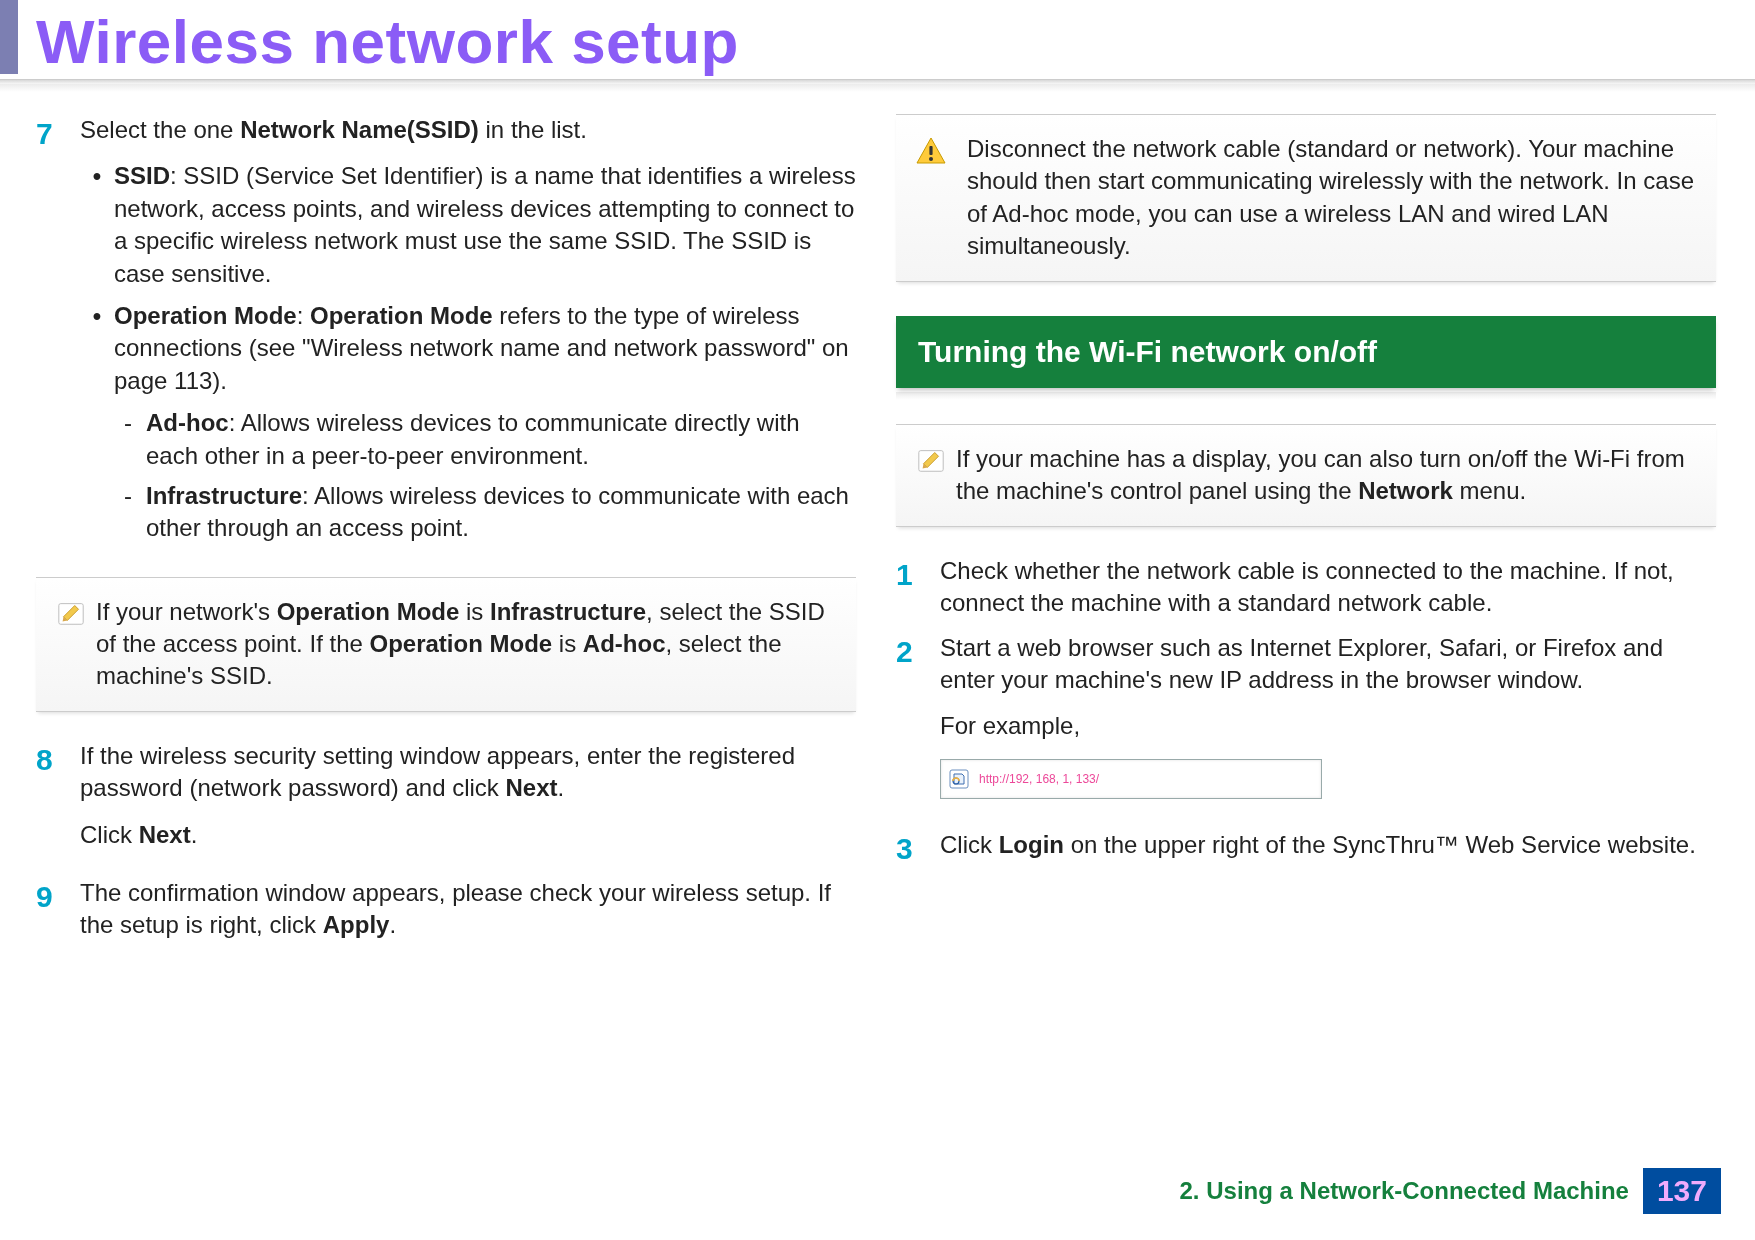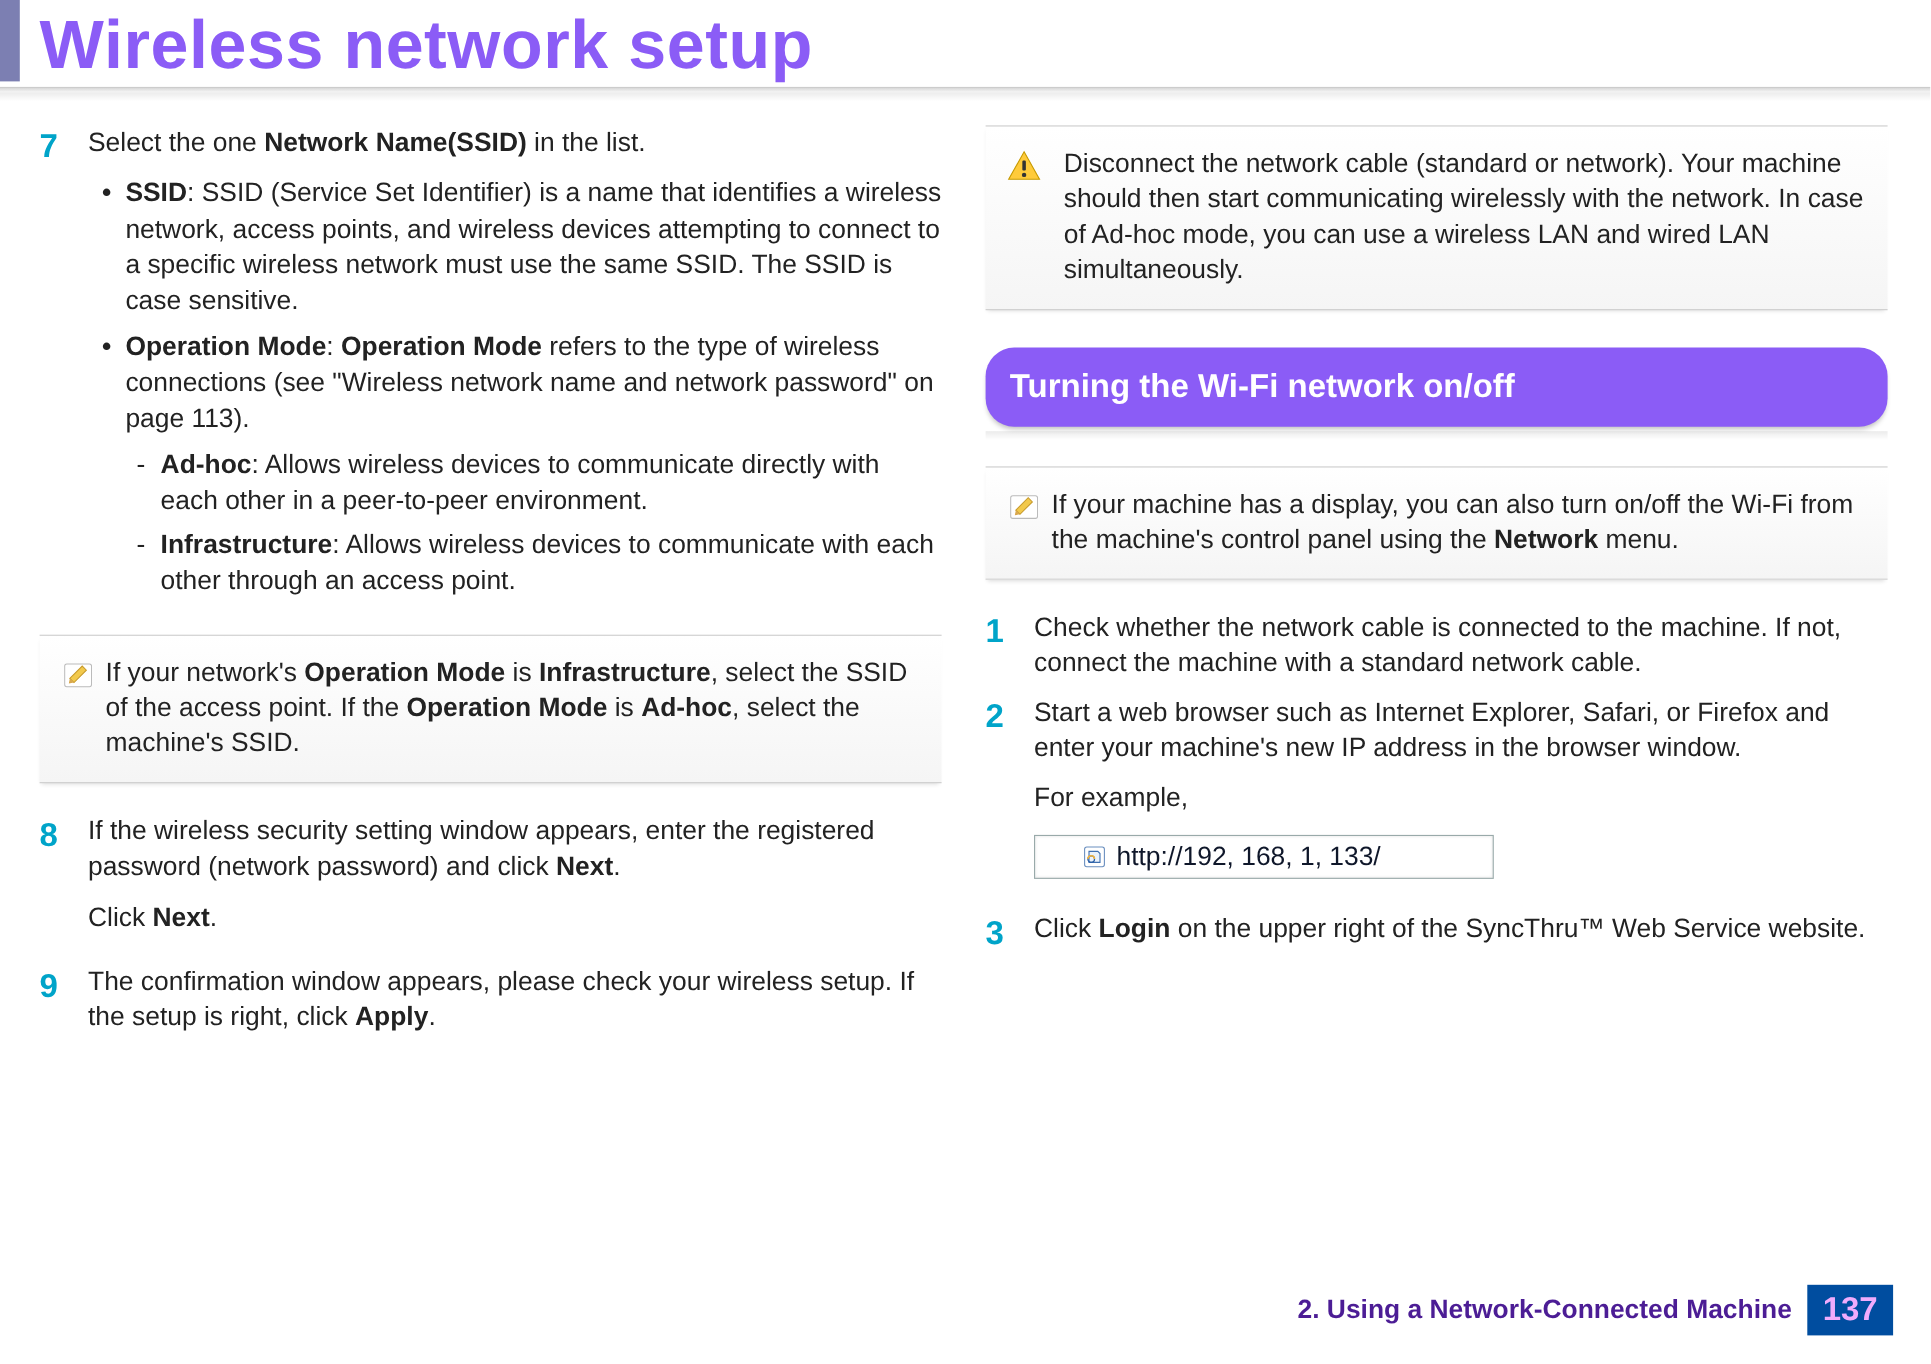--- a/index.html
+++ b/index.html
@@ -116,42 +116,40 @@
   }
   .icon-pencil {
     width: 30px;
     height: 30px;
   }
   .icon-warn {
     width: 32px;
     height: 32px;
   }
   .section-header {
-    background: #8b5cf6;
+    background: #15803d;
     color: #fff;
     font-size: 30px;
     font-weight: 600;
     padding: 16px 22px;
     margin: 34px 0 4px 0;
     box-shadow: 0 4px 5px -2px rgba(0,0,0,0.25);
-    border-radius: 26px;
   }
   .url-bar {
     display: inline-flex;
     align-items: center;
     border: 1px solid #9aa;
     background: #fff;
     height: 38px;
     width: 380px;
     margin: 2px 0 18px 0;
     font-family: Tahoma, Arial, sans-serif;
-    font-size: 24px;
-    color: #0f172a;
+    font-size: 12px;
+    color: #ec4899;
     box-shadow: inset 0 0 3px rgba(0,0,0,0.12);
-    padding-left: 36px;
   }
   .url-icon {
     width: 28px;
     height: 28px;
     margin: 0 6px 0 4px;
     display: flex;
     align-items: center;
     justify-content: center;
   }
   .url-text {
@@ -161,21 +159,21 @@
     position: absolute;
     bottom: 26px;
     right: 34px;
     display: flex;
     align-items: stretch;
     gap: 14px;
   }
   .footer-chapter {
     font-size: 24px;
     font-weight: 700;
-    color: #4c1d95;
+    color: #15803d;
     align-self: center;
   }
   .page-badge {
     background: #004d9f;
     color: #f0abfc;
     font-size: 30px;
     font-weight: 700;
     padding: 6px 14px;
   }
   .shadow-rule {

